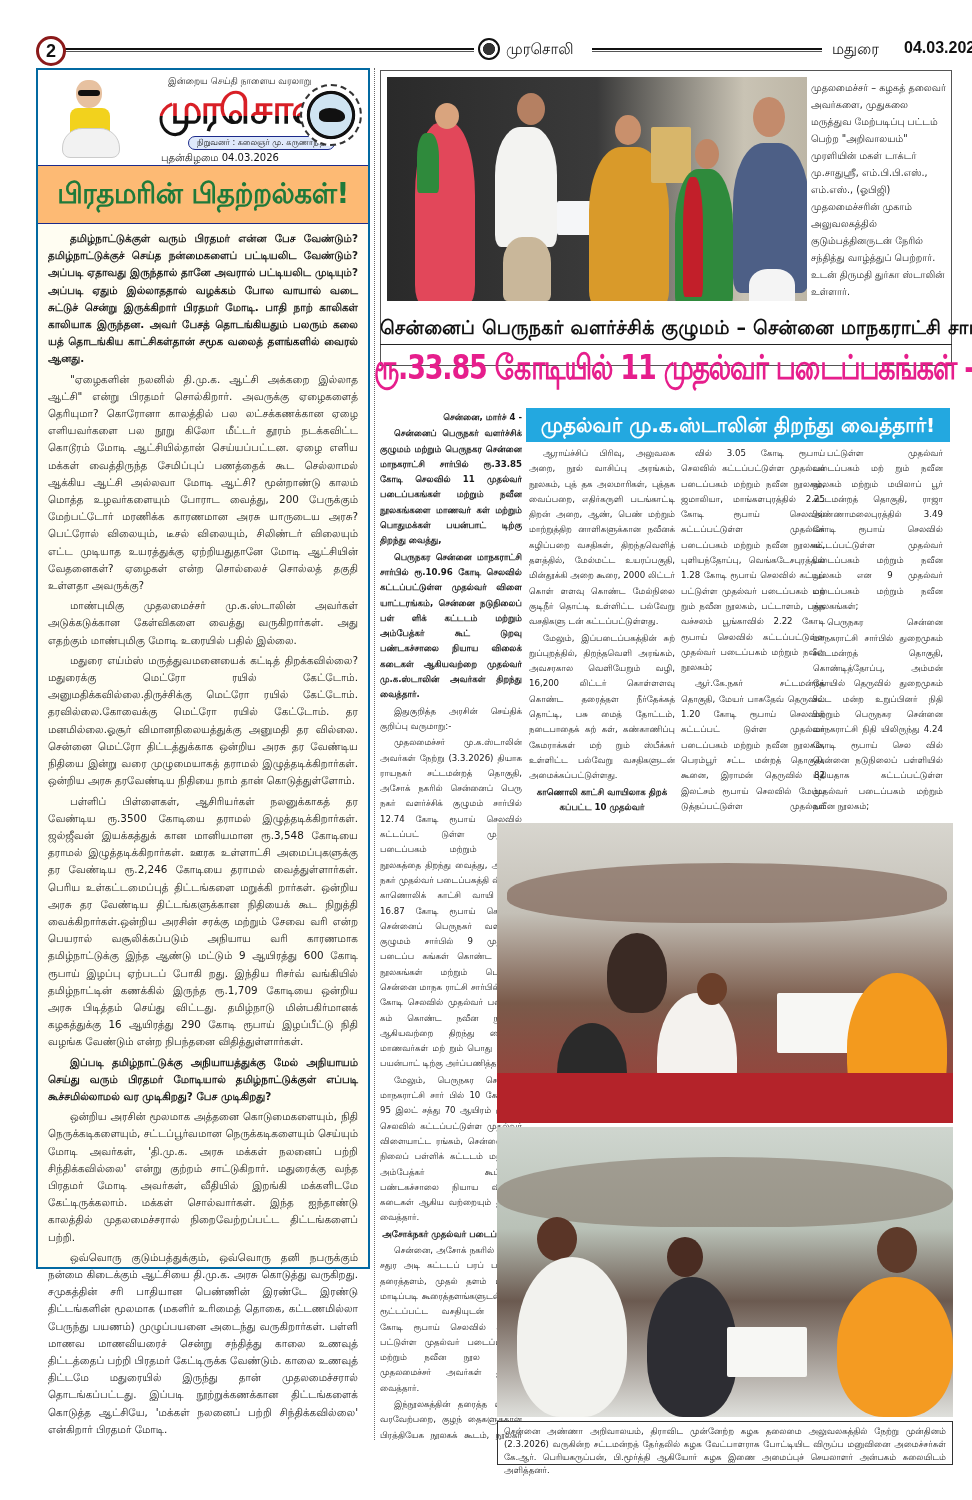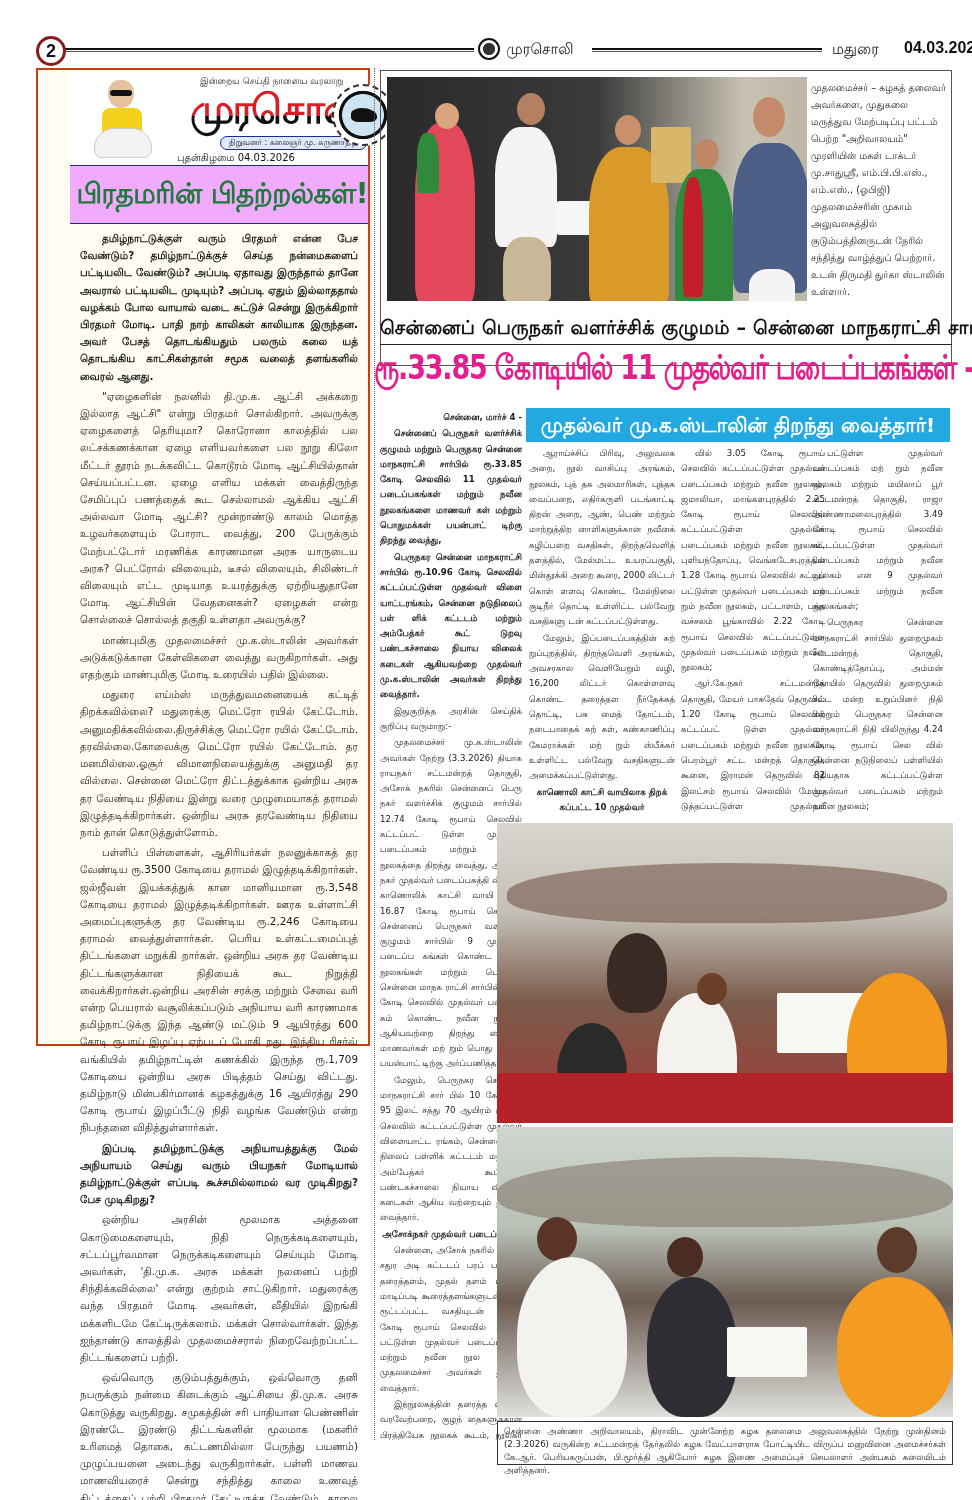--- a/index.html
+++ b/index.html
@@ -11,34 +11,34 @@
   .page-num { position: absolute; left: 0; top: 0; width: 30px; height: 30px; border: 3px solid #8b1a1a; border-radius: 50%; background: #fff; font: bold 18px "Liberation Sans", sans-serif; text-align: center; line-height: 24px; z-index: 2; }
   .rule { position: absolute; top: 12px; height: 4px; border-top: 2px solid #111; border-bottom: 1px solid #555; }
   .rule.r1 { left: 28px; width: 410px; }
   .rule.r2 { left: 556px; width: 230px; }
   .mast-icon { position: absolute; left: 442px; top: 2px; width: 22px; height: 22px; border: 2px solid #111; border-radius: 50%; background: radial-gradient(circle, #333 45%, #fff 50%); }
   .mast-name { position: absolute; left: 470px; top: 4px; font: 15px "DejaVu Sans", sans-serif; }
   .city { position: absolute; left: 796px; top: 4px; font: 15px "DejaVu Sans", sans-serif; }
   .date { position: absolute; left: 868px; top: 3px; font: bold 16px "Liberation Sans", sans-serif; white-space: nowrap; }
 
   
-  .editorial { position: absolute; left: 36px; top: 68px; width: 334px; height: 978px; border: 2px solid #c2410c; background: #fffdf2; padding-left: 32px; }
+  .editorial { position: absolute; left: 36px; top: 68px; width: 334px; height: 1201px; border: 2px solid #0369a1; background: #fffdf2; }
   .ed-head { height: 96px; background: #fff; position: relative; border-bottom: 1px solid #1c2a8a; }
   .kalaignar { position: absolute; left: 22px; top: 8px; width: 60px; height: 84px; }
   .kalaignar .face { position: absolute; left: 16px; top: 2px; width: 26px; height: 28px; background: #e7c1a0; border-radius: 45% 45% 50% 50%; }
   .kalaignar .glasses { position: absolute; left: 18px; top: 12px; width: 22px; height: 6px; background: #111; border-radius: 3px; }
   .kalaignar .shawl { position: absolute; left: 10px; top: 30px; width: 40px; height: 28px; background: #f2d21d; border-radius: 8px 8px 2px 2px; }
   .kalaignar .body { position: absolute; left: 2px; top: 50px; width: 58px; height: 30px; background: #f2f2f2; border: 1px solid #ccc; border-radius: 20px 20px 8px 8px; }
   .ed-tagline { position: absolute; left: 130px; top: 6px; font: 9px "DejaVu Sans", sans-serif; color: #222; }
   .ed-logo { position: absolute; left: 120px; top: 16px; font: bold 40px "DejaVu Sans", sans-serif; letter-spacing: -2px; background: linear-gradient(#d81f26 58%, #111 58%); -webkit-background-clip: text; background-clip: text; color: transparent; }
   .ed-founder { position: absolute; left: 150px; top: 66px; font: 8px "DejaVu Sans", sans-serif; border: 1px solid #1c2a8a; border-radius: 8px; padding: 1px 8px; background: #dfe9fb; }
   .ed-bull { position: absolute; left: 262px; top: 14px; width: 62px; height: 62px; border-radius: 50%; border: 2px dashed #333; background: radial-gradient(circle, #cfe4f2 50%, #111 52%, #111 58%, #fff 60%); }
   .ed-bull .bull { position: absolute; left: 17px; top: 22px; width: 26px; height: 14px; background: #111; border-radius: 40% 60% 30% 30%; }
   .ed-date { position: absolute; left: 0; right: 0; top: 82px; text-align: center; font: 10px "DejaVu Sans", sans-serif; margin-left: 34px; }
-  .ed-title { height: 58px; border-bottom: 1px solid #1c2a8a; background: #f0abfc; text-align: right; font: bold 28px "DejaVu Sans", sans-serif; color: #1f7a3a; line-height: 56px; letter-spacing: -0.5px; }
+  .ed-title { height: 58px; border-bottom: 1px solid #1c2a8a; background: #fdba74; text-align: center; font: bold 28px "DejaVu Sans", sans-serif; color: #1f7a3a; line-height: 56px; letter-spacing: -0.5px; }
   .ed-body { padding: 6px 10px 0 10px; font: 10.4px/17.2px "DejaVu Sans", sans-serif; text-align: justify; color: #1a1a1a; }
   .ed-body p { text-indent: 22px; margin-bottom: 3px; }
   .ed-body p.b { font-weight: bold; }
   .ed-body .dropcap { font: bold 18px "DejaVu Sans", sans-serif; }
 
   
   .vsep { position: absolute; left: 374px; top: 68px; width: 0; height: 1372px; border-left: 1px dotted #666; }
 
   
   .photo-box { position: absolute; left: 380px; top: 70px; width: 572px; height: 296px; border: 1px solid #555; }
@@ -98,21 +98,21 @@
       </div>
     <div class="ed-date">புதன்கிழமை 04.03.2026</div>
   </div>
   <div class="ed-title">பிரதமரின் பிதற்றல்கள்!</div>
   <div class="ed-body">
     <p class="b">தமிழ்நாட்டுக்குள் வரும் பிரதமர் என்ன பேச வேண்டும்? தமிழ்நாட்டுக்குச் செய்த நன்மைகளைப் பட்டியலிட வேண்டும்? அப்படி ஏதாவது இருந்தால் தானே அவரால் பட்டியலிட முடியும்? அப்படி ஏதும் இல்லாததால் வழக்கம் போல வாயால் வடை சுட்டுச் சென்று இருக்கிறார் பிரதமர் மோடி. பாதி நாற் காலிகள் காலியாக இருந்தன. அவர் பேசத் தொடங்கியதும் பலரும் கலை யத் தொடங்கிய காட்சிகள்தான் சமூக வலைத் தளங்களில் வைரல் ஆனது.</p>
     <p>"ஏழைகளின் நலனில் தி.மு.க. ஆட்சி அக்கறை இல்லாத ஆட்சி" என்று பிரதமர் சொல்கிறார். அவருக்கு ஏழைகளைத் தெரியுமா? கொரோனா காலத்தில் பல லட்சக்கணக்கான ஏழை எளியவர்களை பல நூறு கிலோ மீட்டர் தூரம் நடக்கவிட்ட கொடூரம் மோடி ஆட்சியில்தான் செய்யப்பட்டன. ஏழை எளிய மக்கள் வைத்திருந்த சேமிப்புப் பணத்தைக் கூட செல்லாமல் ஆக்கிய ஆட்சி அல்லவா மோடி ஆட்சி? மூன்றாண்டு காலம் மொத்த உழவர்களையும் போராட வைத்து, 200 பேருக்கும் மேற்பட்டோர் மரணிக்க காரணமான அரசு யாருடைய அரசு? பெட்ரோல் விலையும், டீசல் விலையும், சிலிண்டர் விலையும் எட்ட முடியாத உயரத்துக்கு ஏற்றியதுதானே மோடி ஆட்சியின் வேதனைகள்? ஏழைகள் என்ற சொல்லைச் சொல்லத் தகுதி உள்ளதா அவருக்கு?</p>
     <p>மாண்புமிகு முதலமைச்சர் மு.க.ஸ்டாலின் அவர்கள் அடுக்கடுக்கான கேள்விகளை வைத்து வருகிறார்கள். அது எதற்கும் மாண்புமிகு மோடி உரையில் பதில் இல்லை.</p>
     <p>மதுரை எய்ம்ஸ் மருத்துவமனையைக் கட்டித் திறக்கவில்லை? மதுரைக்கு மெட்ரோ ரயில் கேட்டோம். அனுமதிக்கவில்லை.திருச்சிக்கு மெட்ரோ ரயில் கேட்டோம். தரவில்லை.கோவைக்கு மெட்ரோ ரயில் கேட்டோம். தர மனமில்லை.ஓசூர் விமானநிலையத்துக்கு அனுமதி தர வில்லை. சென்னை மெட்ரோ திட்டத்துக்காக ஒன்றிய அரசு தர வேண்டிய நிதியை இன்று வரை முழுமையாகத் தராமல் இழுத்தடிக்கிறார்கள். ஒன்றிய அரசு தரவேண்டிய நிதியை நாம் தான் கொடுத்துள்ளோம்.</p>
     <p>பள்ளிப் பிள்ளைகள், ஆசிரியர்கள் நலனுக்காகத் தர வேண்டிய ரூ.3500 கோடியை தராமல் இழுத்தடிக்கிறார்கள். ஜல்ஜீவன் இயக்கத்துக் கான மானியமான ரூ.3,548 கோடியை தராமல் இழுத்தடிக்கிறார்கள். ஊரக உள்ளாட்சி அமைப்புகளுக்கு தர வேண்டிய ரூ.2,246 கோடியை தராமல் வைத்துள்ளார்கள். பெரிய உள்கட்டமைப்புத் திட்டங்களை மறுக்கி றார்கள். ஒன்றிய அரசு தர வேண்டிய திட்டங்களுக்கான நிதியைக் கூட நிறுத்தி வைக்கிறார்கள்.ஒன்றிய அரசின் சரக்கு மற்றும் சேவை வரி என்ற பெயரால் வசூலிக்கப்படும் அநியாய வரி காரணமாக தமிழ்நாட்டுக்கு இந்த ஆண்டு மட்டும் 9 ஆயிரத்து 600 கோடி ரூபாய் இழப்பு ஏற்படப் போகி றது. இந்திய ரிசர்வ் வங்கியில் தமிழ்நாட்டின் கணக்கில் இருந்த ரூ.1,709 கோடியை ஒன்றிய அரசு பிடித்தம் செய்து விட்டது. தமிழ்நாடு மின்பகிர்மானக் கழகத்துக்கு 16 ஆயிரத்து 290 கோடி ரூபாய் இழப்பீட்டு நிதி வழங்க வேண்டும் என்ற நிபந்தனை விதித்துள்ளார்கள்.</p>
-    <p class="b">இப்படி தமிழ்நாட்டுக்கு அநியாயத்துக்கு மேல் அநியாயம் செய்து வரும் பியநகர் மோடியால் தமிழ்நாட்டுக்குள் எப்படி கூச்சமில்லாமல் வர முடிகிறது? பேச முடிகிறது?</p>
+    <p class="b">இப்படி தமிழ்நாட்டுக்கு அநியாயத்துக்கு மேல் அநியாயம் செய்து வரும் பிரதமர் மோடியால் தமிழ்நாட்டுக்குள் எப்படி கூச்சமில்லாமல் வர முடிகிறது? பேச முடிகிறது?</p>
     <p>ஒன்றிய அரசின் மூலமாக அத்தனை கொடுமைகளையும், நிதி நெருக்கடிகளையும், சட்டப்பூர்வமான நெருக்கடிகளையும் செய்யும் மோடி அவர்கள், 'தி.மு.க. அரசு மக்கள் நலனைப் பற்றி சிந்திக்கவில்லை' என்று குற்றம் சாட்டுகிறார். மதுரைக்கு வந்த பிரதமர் மோடி அவர்கள், வீதியில் இறங்கி மக்களிடமே கேட்டிருக்கலாம். மக்கள் சொல்வார்கள். இந்த ஐந்தாண்டு காலத்தில் முதலமைச்சரால் நிறைவேற்றப்பட்ட திட்டங்களைப் பற்றி.</p>
     <p>ஒவ்வொரு குடும்பத்துக்கும், ஒவ்வொரு தனி நபருக்கும் நன்மை கிடைக்கும் ஆட்சியை தி.மு.க. அரசு கொடுத்து வருகிறது. சமுகத்தின் சரி பாதியான பெண்ணின் இரண்டே இரண்டு திட்டங்களின் மூலமாக (மகளிர் உரிமைத் தொகை, கட்டணமில்லா பேருந்து பயணம்) முழுப்பயனை அடைந்து வருகிறார்கள். பள்ளி மாணவ மாணவியரைச் சென்று சந்தித்து காலை உணவுத் திட்டத்தைப் பற்றி பிரதமர் கேட்டிருக்க வேண்டும். காலை உணவுத் திட்டமே மதுரையில் இருந்து தான் முதலமைச்சரால் தொடங்கப்பட்டது. இப்படி நூற்றுக்கணக்கான திட்டங்களைக் கொடுத்த ஆட்சியே, 'மக்கள் நலனைப் பற்றி சிந்திக்கவில்லை' என்கிறார் பிரதமர் மோடி.</p>
 
   </div>
 </div>
 
 <div class="vsep"></div>
 
 <div class="photo-box">
   <div class="photo1">

